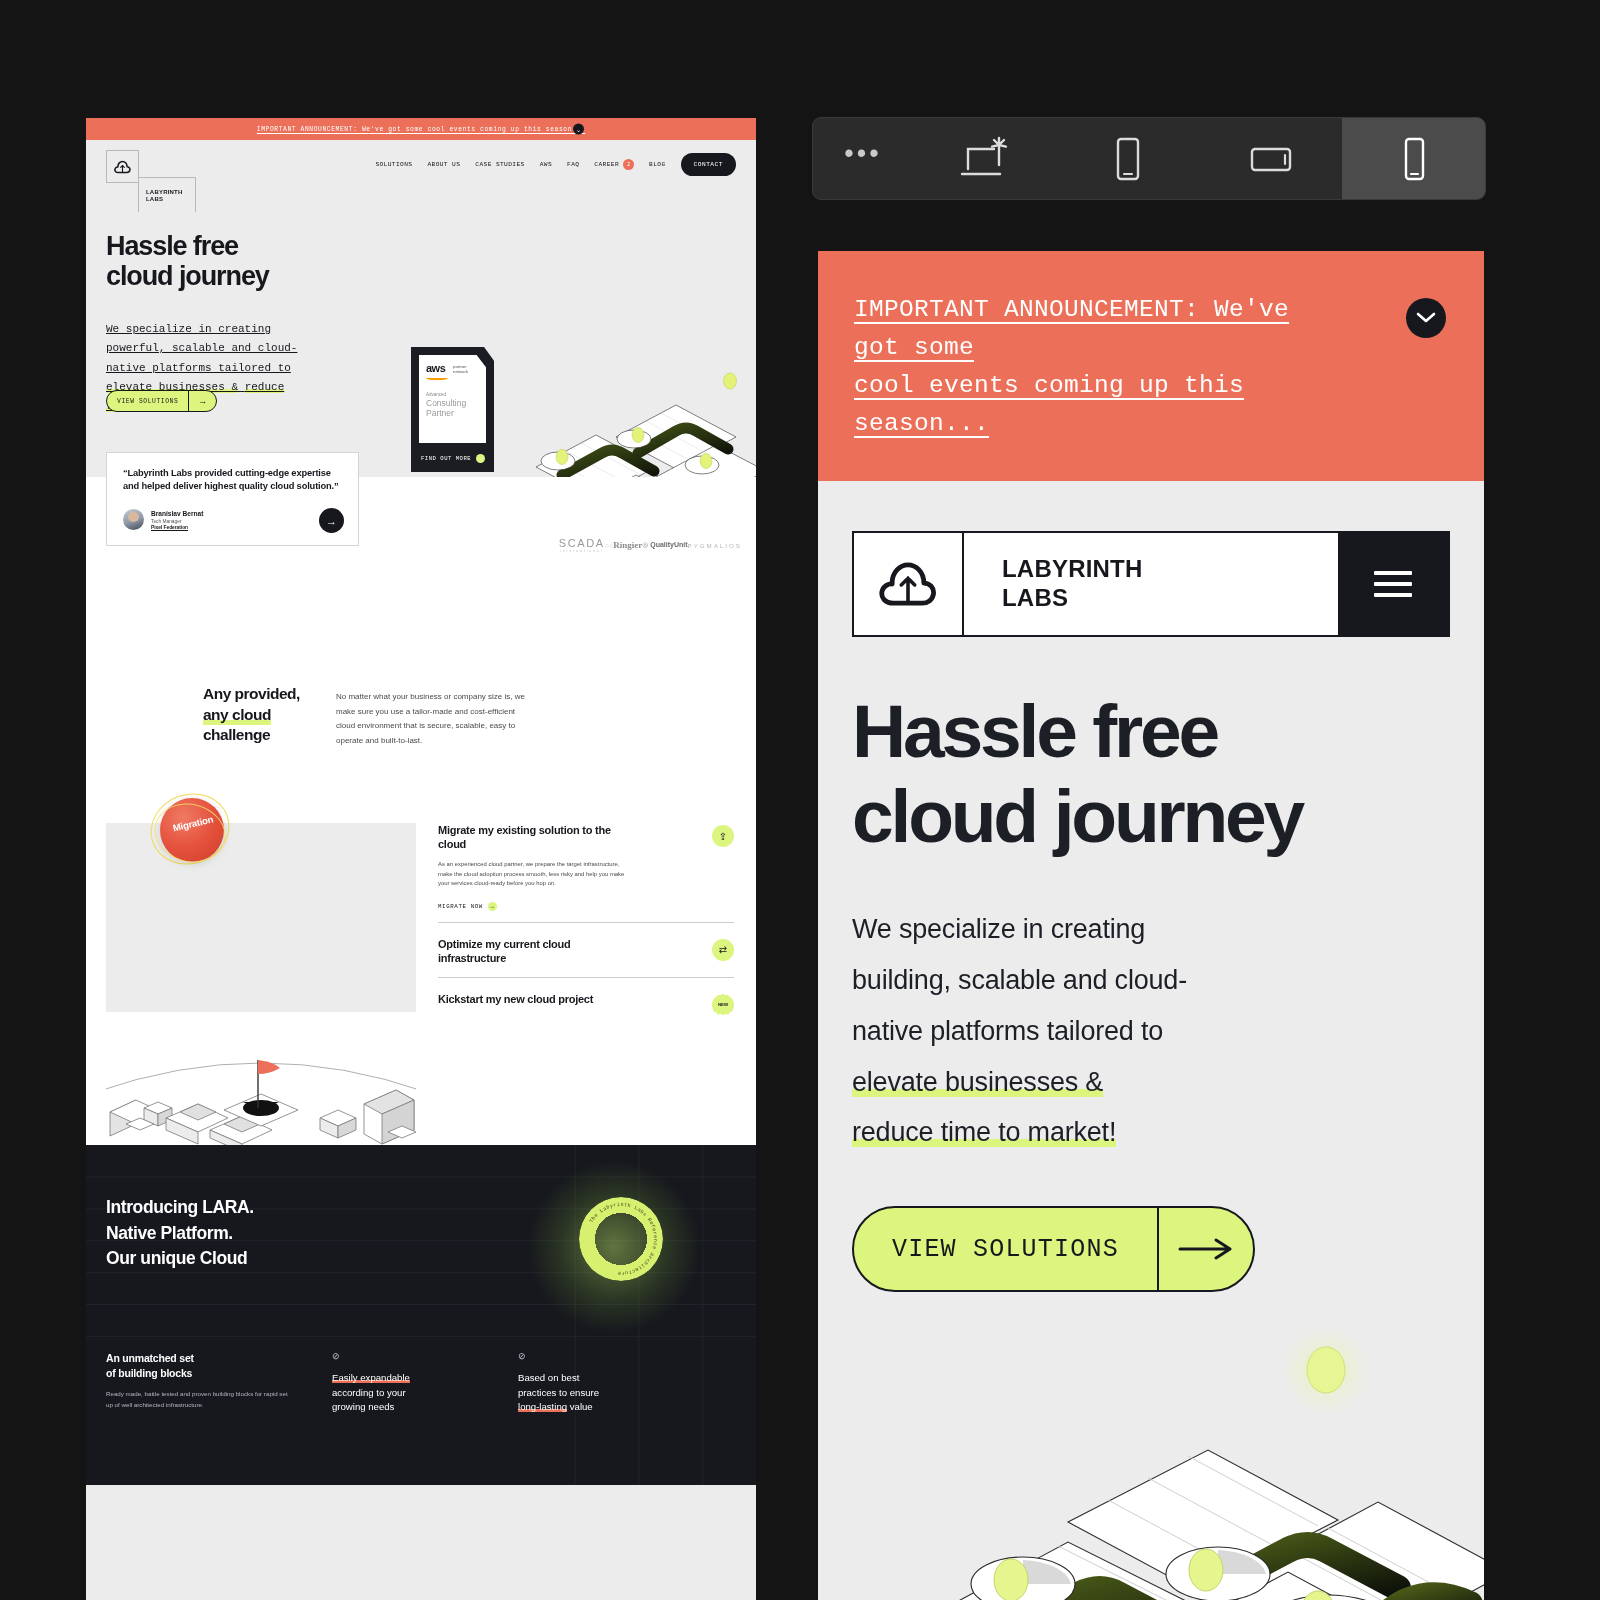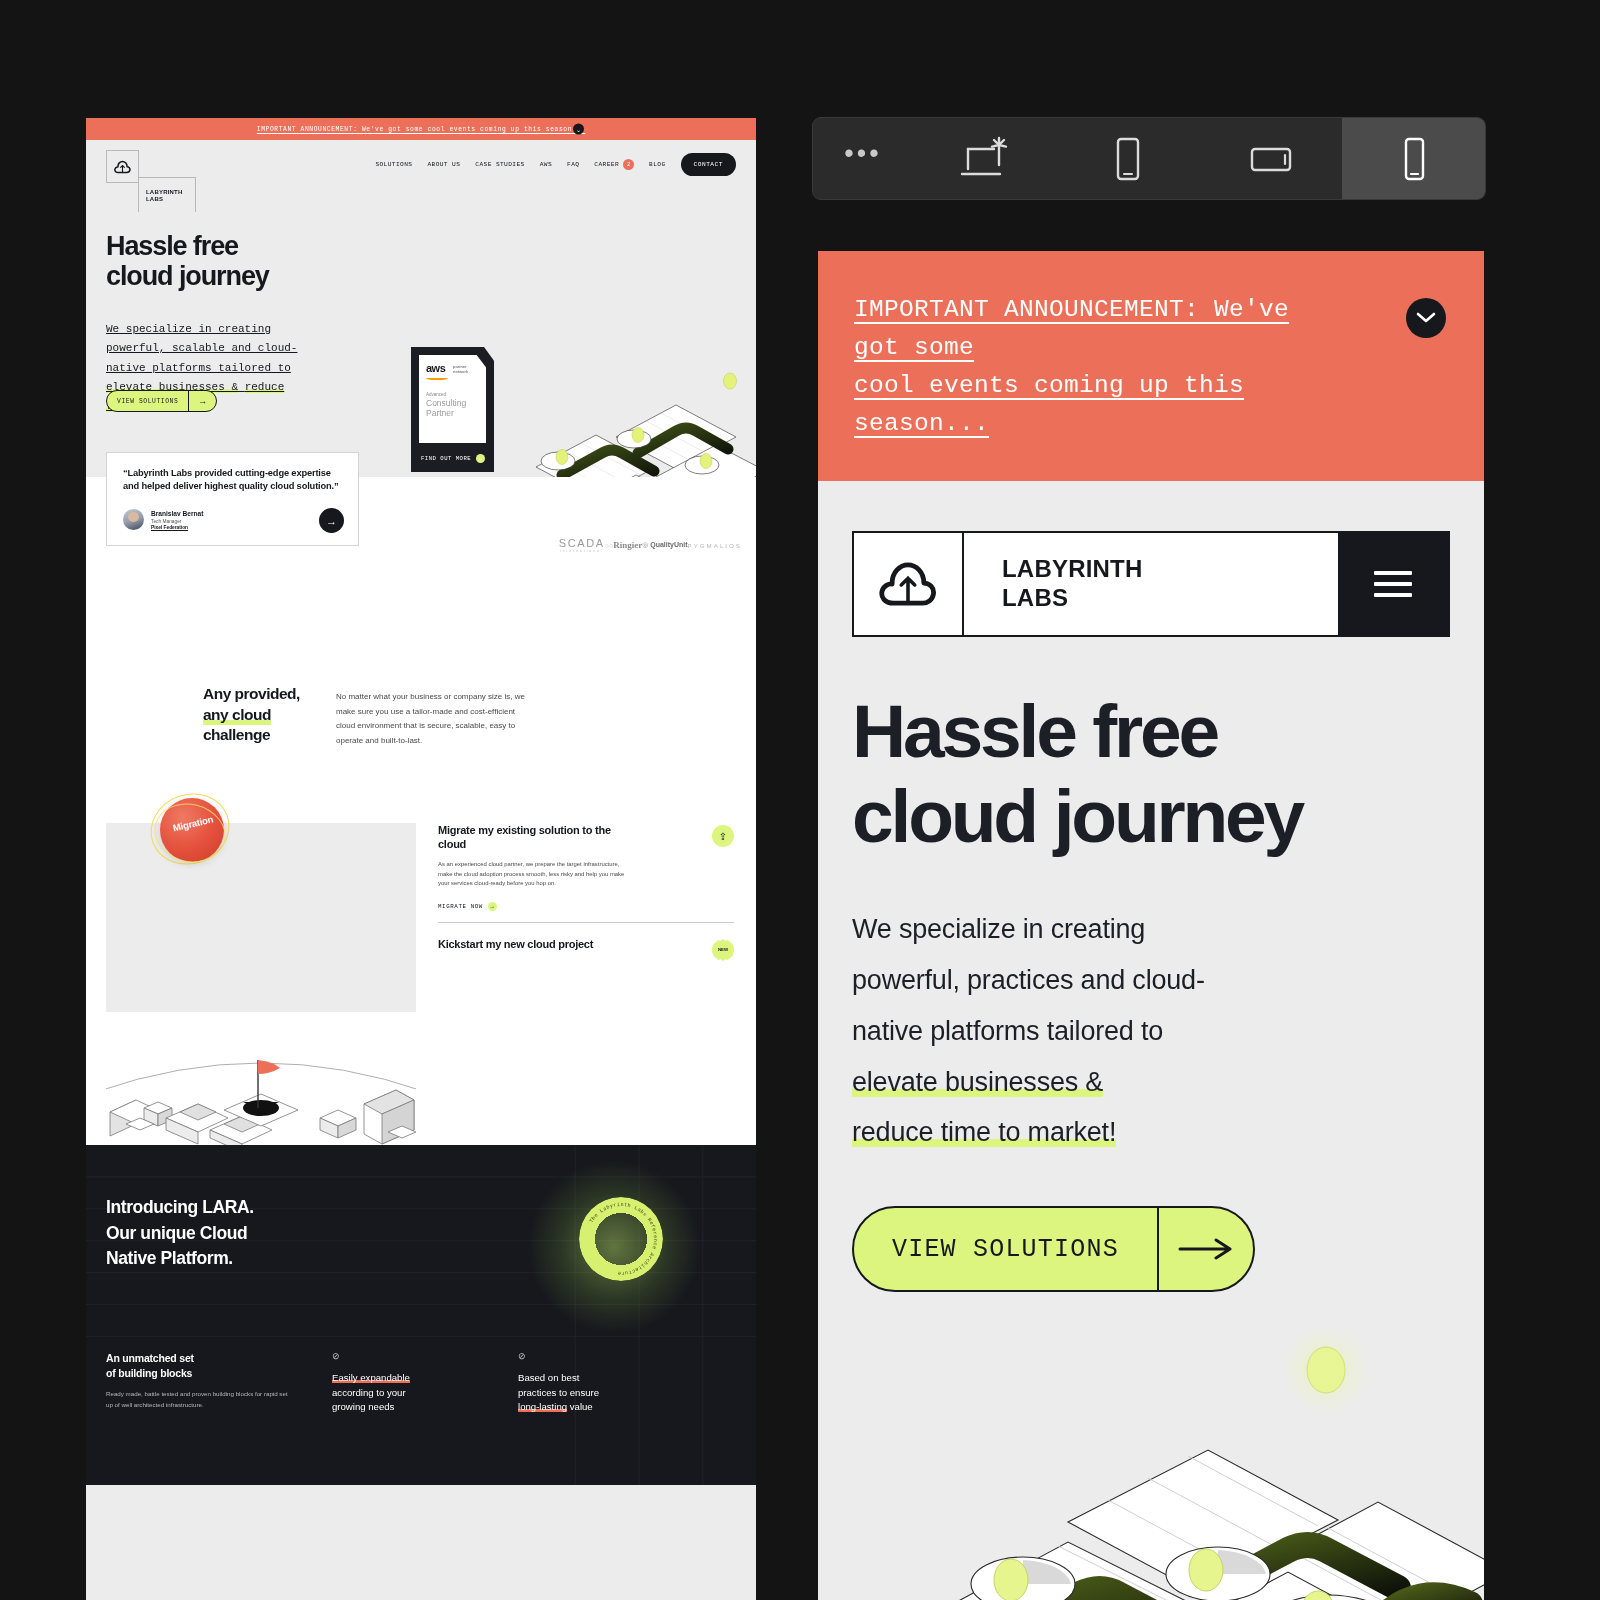--- a/index.html
+++ b/index.html
@@ -533,20 +533,24 @@
         <div class="d-serv-item">
           <div class="d-serv-title">Migrate my existing solution to the cloud</div>
           <div class="d-serv-desc">As an experienced cloud partner, we prepare the target infrastructure, make the cloud adoption process smooth, less risky and help you make your services cloud-ready before you hop on.</div>
           <div class="d-serv-link">
             <span>MIGRATE NOW</span>
             <span class="d-serv-dot">→</span>
           </div>
           <div class="d-serv-icon">⇪</div>
         </div>
         <div class="d-serv-item">
+          <div class="d-serv-title">Optimize my current cloud infrastructure</div>
+          <div class="d-serv-icon">⇄</div>
+        </div>
+        <div class="d-serv-item">
           <div class="d-serv-title">Kickstart my new cloud project</div>
           <div class="d-serv-icon badge-new">NEW</div>
         </div>
       </div>
     </div>
 
     <div class="d-dark">
       <svg class="d-grid-lines" viewBox="0 0 630 340" preserveAspectRatio="none">
         <g stroke="#30343c" stroke-width=".7" fill="none">
           <path d="M0 30 H630 M0 60 H630 M0 90 H630 M0 120 H630 M0 150 H630 M0 180 H630"></path>
@@ -558,22 +562,22 @@
       <svg class="d-lara-ringtext" viewBox="0 0 84 84">
         <defs>
             <path id="lrp" d="M42 42 m -33,0 a 33,33 0 1,1 66,0 a 33,33 0 1,1 -66,0"></path>
           </defs>
         <text font-size="5.1" font-family="Liberation Mono, monospace" fill="#3c4a14" letter-spacing=".4">
           <textPath href="#lrp" startOffset="8%">The Labyrinth Labs Reference Architecture</textPath>
         </text>
       </svg>
       <div class="d-lara-h">
         <div>Introducing LARA.</div>
+        <div>Native Platform.</div>
         <div>Our unique Cloud</div>
-        <div>Native Platform.</div>
       </div>
       <div class="d-dark-cols">
         <div class="d-dc1">
           <div class="d-dc-h">
             <span>An unmatched set</span><br><span>of building blocks</span>
           </div>
           <div class="d-dc-p">Ready made, battle tested and proven building blocks for rapid set up of well architected infrastructure.</div>
         </div>
         <div class="d-dc2">
           <span class="d-dc-check">⊘</span>
@@ -657,21 +661,21 @@
       </div>
     </div>
 
     <div class="m-h1">
       <div>Hassle free</div>
       <div>cloud journey</div>
     </div>
 
     <div class="m-sub">
       <span>We specialize in creating</span><br>
-      <span>powerful, practices and cloud-</span><br>
+      <span>building, scalable and cloud-</span><br>
       <span>native platforms tailored to</span><br>
       <span class="m-hl">elevate businesses &amp;</span><br>
       <span class="m-hl">reduce time to market!</span>
     </div>
 
     <div class="m-cta">
       <div class="m-cta-label">VIEW SOLUTIONS</div>
       <div class="m-cta-arrow">
         <svg width="56" height="22" viewBox="0 0 56 22">
           <path d="M2 11 H50 M38 2 L52 11 L38 20" stroke="#16181d" stroke-width="3" fill="none" stroke-linecap="round" stroke-linejoin="round"></path>

